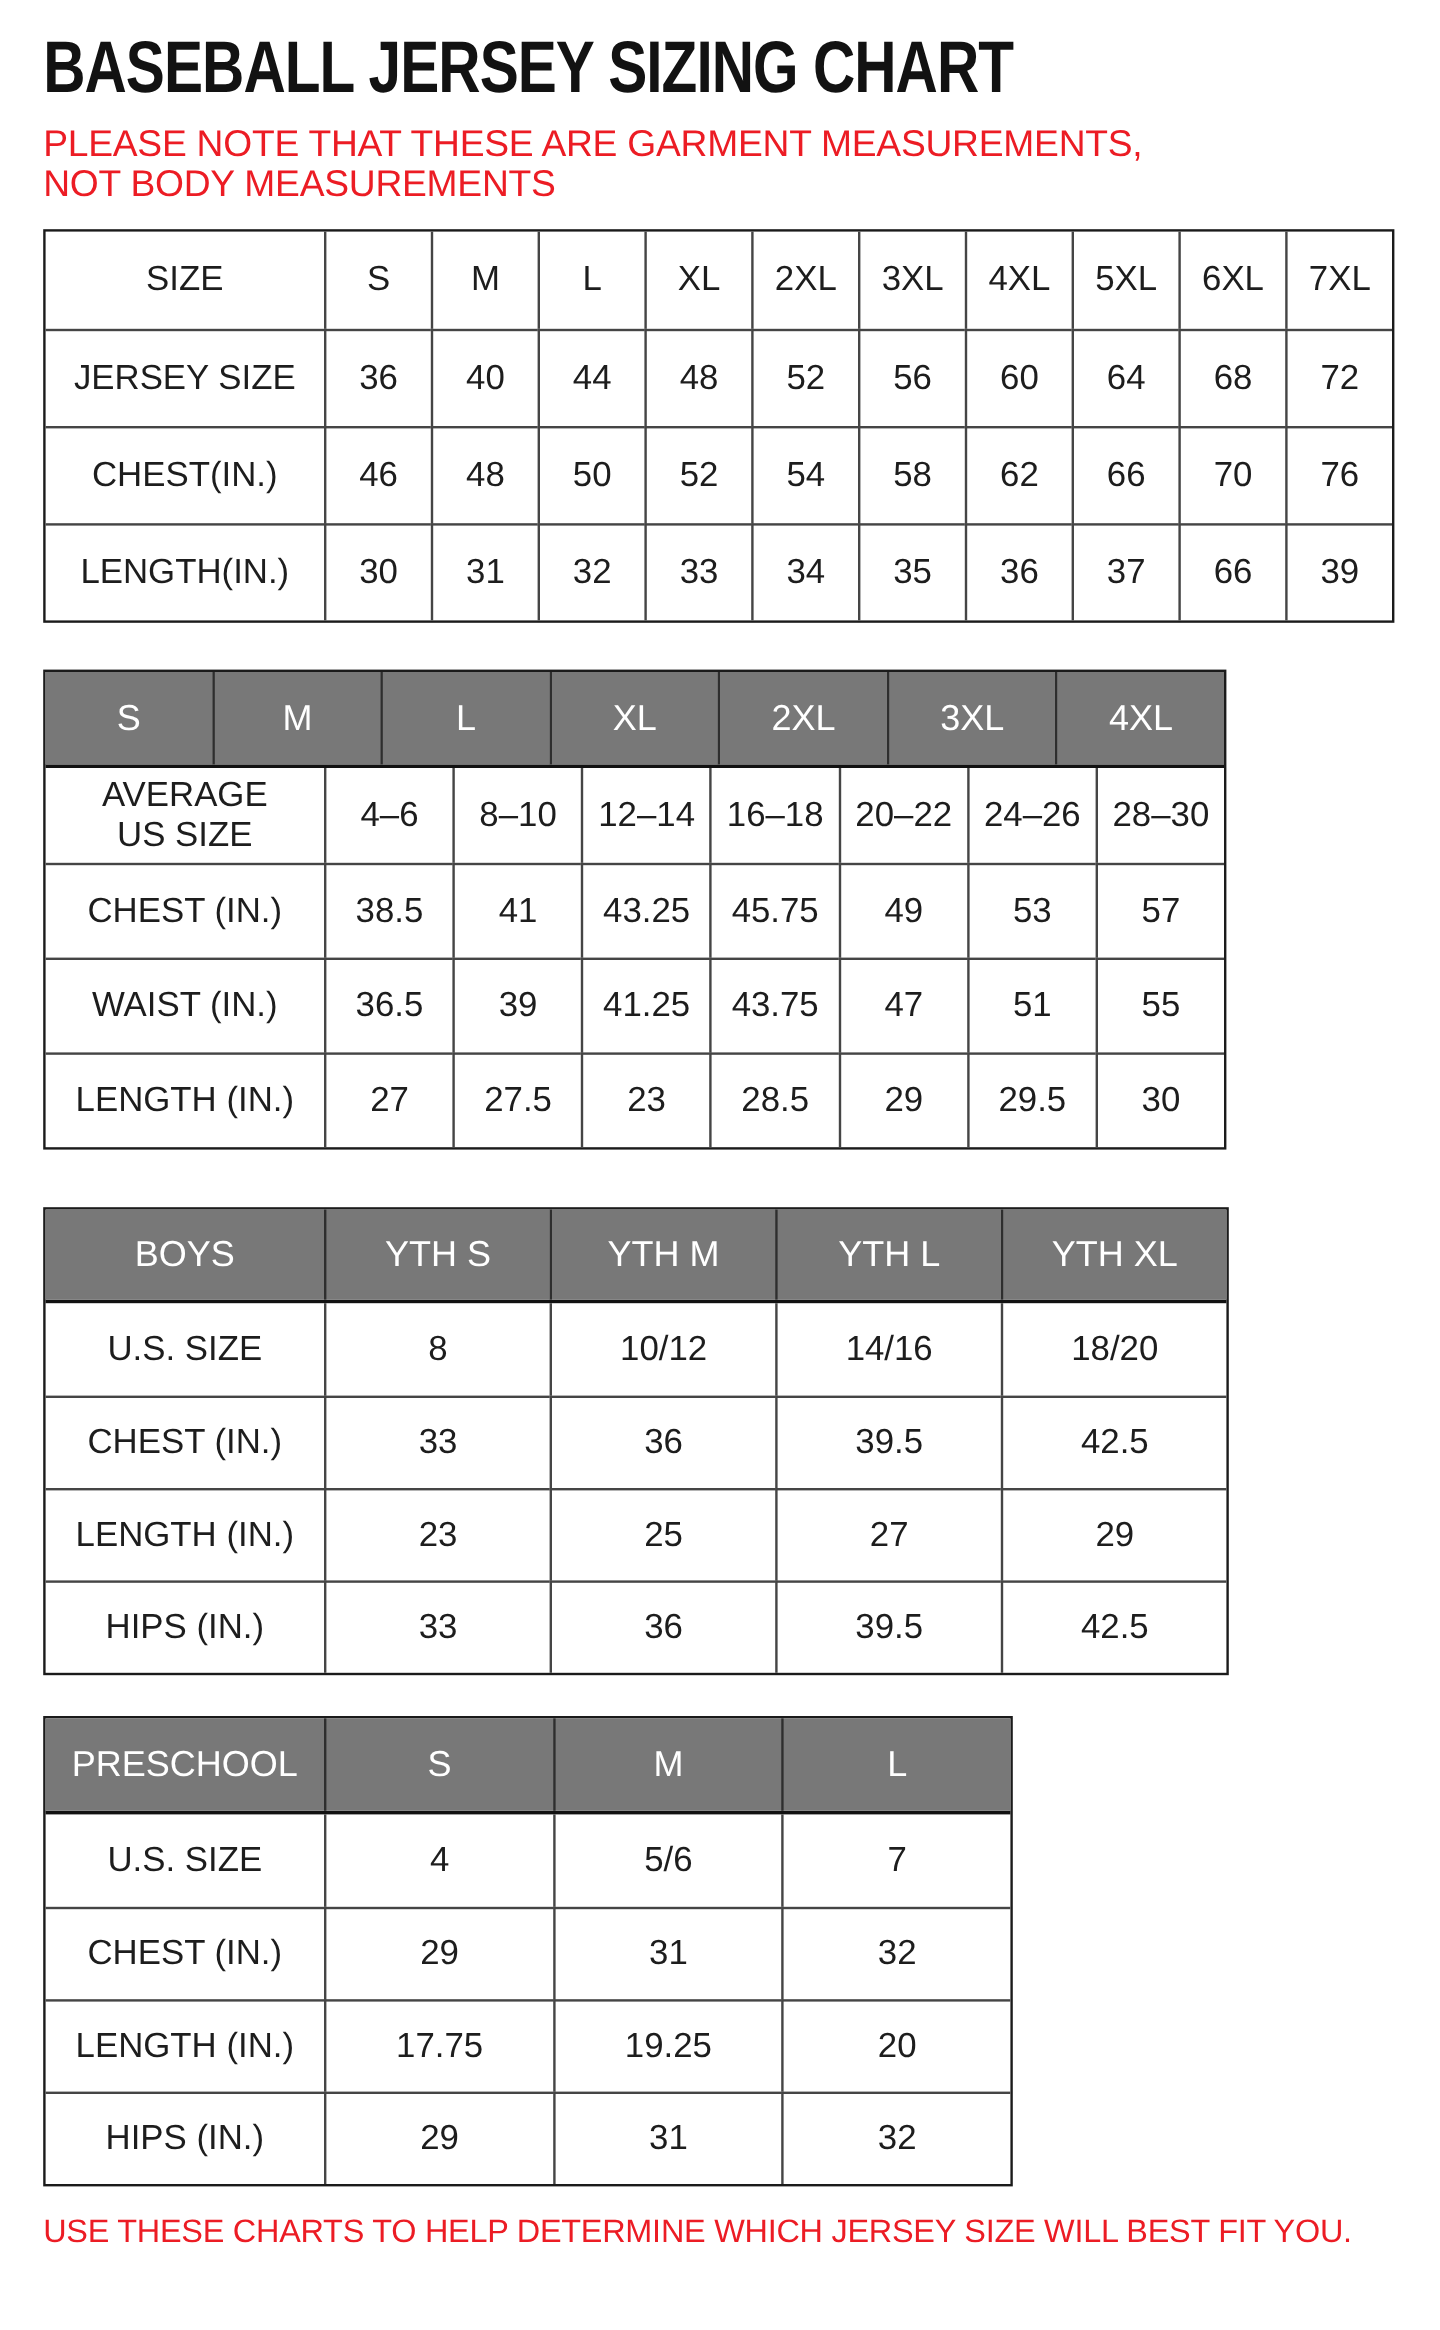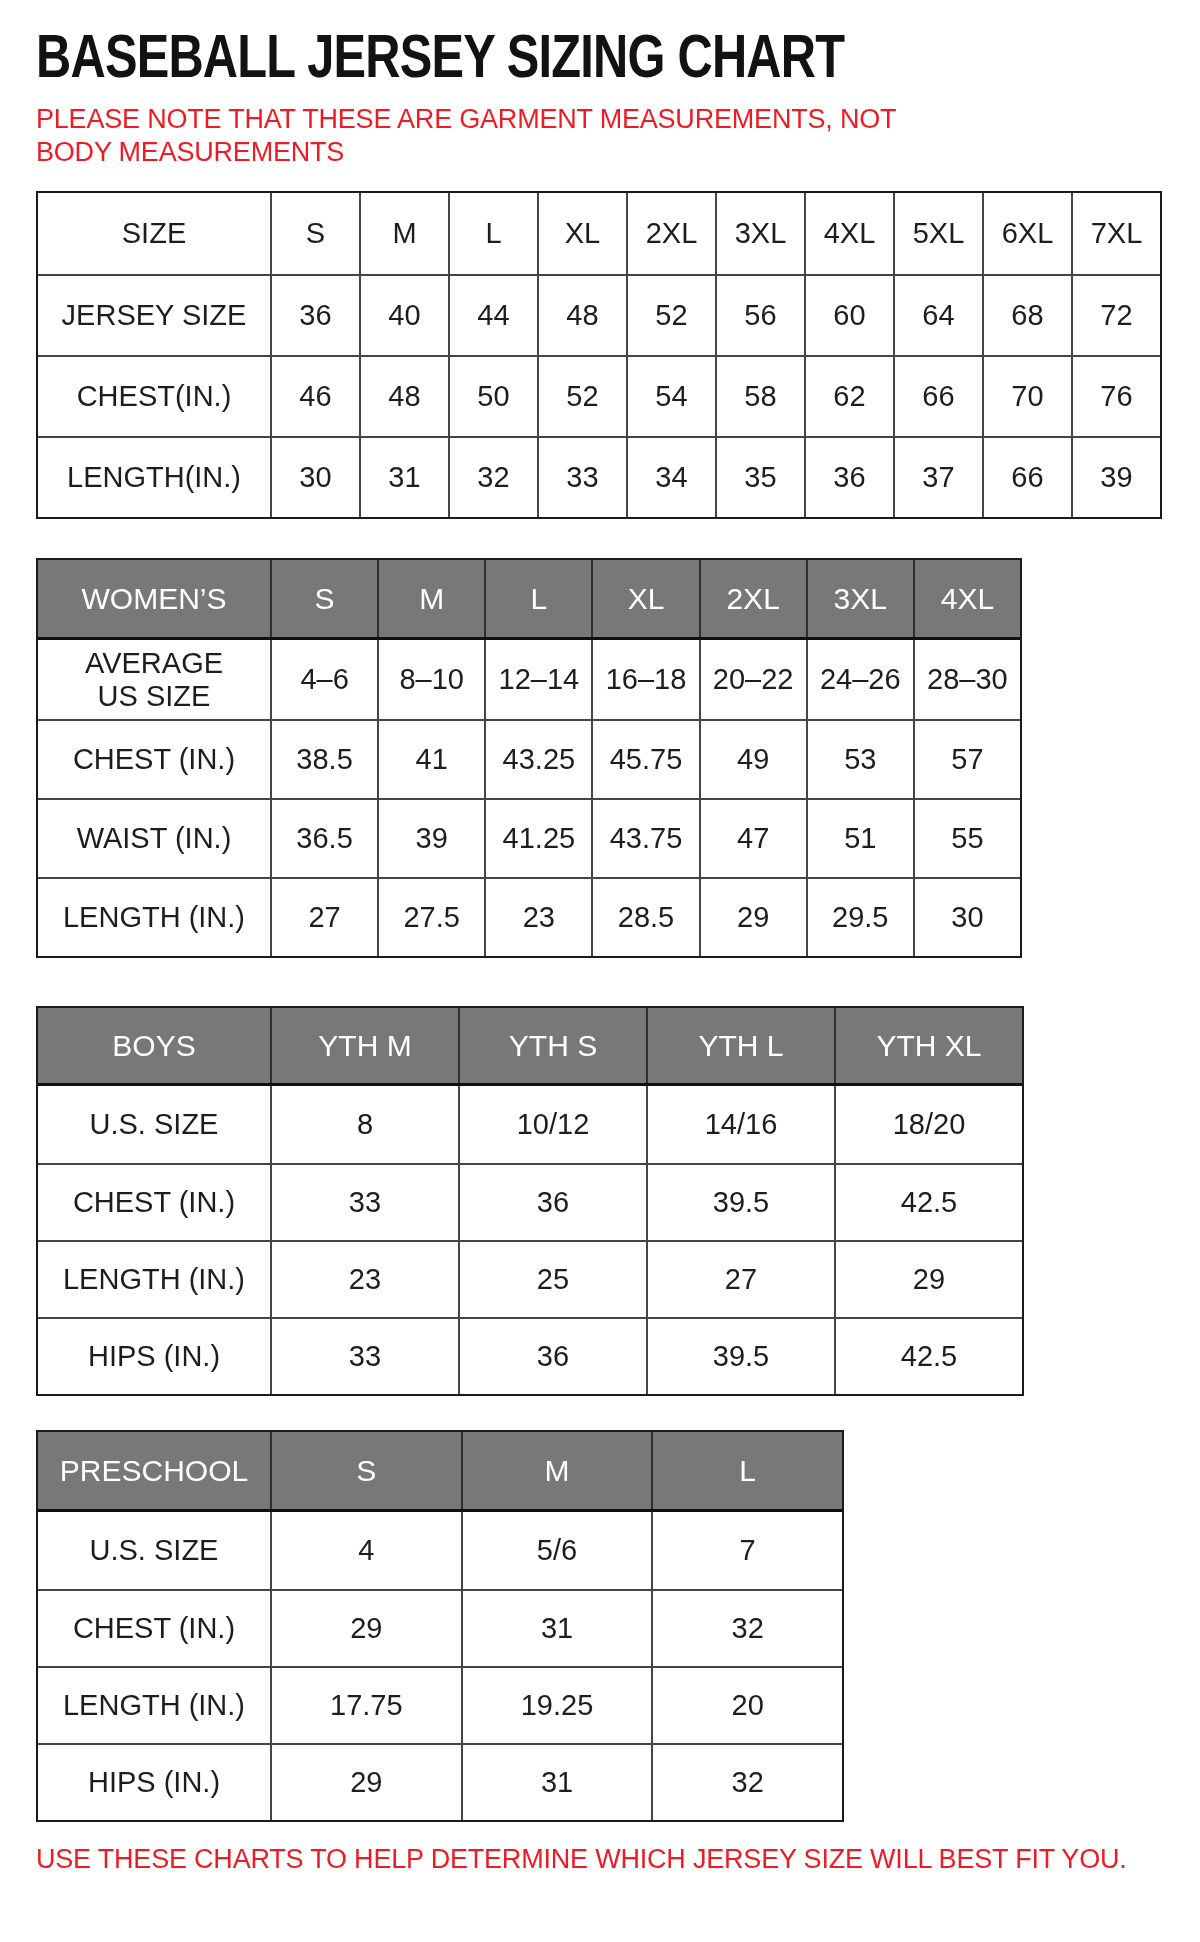--- a/index.html
+++ b/index.html
@@ -3,21 +3,21 @@
 <meta charset="utf-8">
 <style>
   html,body{margin:0;padding:0;background:#ffffff;}
   body{width:1200px;height:1942px;overflow:hidden;font-family:"Liberation Sans",sans-serif;color:#1d1d1d;}
   .page{padding:26px 36px 0 36px;box-sizing:border-box;}
 
   h1.title{margin:0;height:62px;line-height:60px;white-space:nowrap;}
   h1.title span{display:inline-block;transform:scaleX(0.8);transform-origin:0 50%;
     font-size:61px;font-weight:bold;letter-spacing:-1px;color:#121212;}
 
-  .note{margin:15px 0 0 0;max-width:935px;font-size:27px;line-height:33px;
+  .note{margin:15px 0 0 0;max-width:935px;font-size:31px;line-height:33px;
     letter-spacing:-0.2px;color:var(--red,#ec1c24);}
 
   .tbl{box-sizing:border-box;border:2px solid #1b1b1b;background:#fff;}
   #table-mens{width:1126px;margin-top:22px;--ban-h:82px;--row-h:81px;}
   #table-womens{width:986px;margin-top:39px;--head-h:77px;--row-h:79px;}
   #table-boys{width:988px;margin-top:48px;--head-h:75px;--row-h:77px;}
   #table-preschool{width:808px;margin-top:34px;--head-h:77px;--row-h:77px;}
 
   .banner{height:var(--ban-h);display:flex;align-items:center;justify-content:center;
     background:var(--gray,#787878);color:#fdfdfd;font-size:36px;letter-spacing:2px;
@@ -94,21 +94,20 @@
           <div class="cell val">34</div>
           <div class="cell val">35</div>
           <div class="cell val">36</div>
           <div class="cell val">37</div>
           <div class="cell val">66</div>
           <div class="cell val">39</div>
         </div>
       </div>
       <div class="tbl" id="table-womens">
         <div class="row head-row">
-          <div class="cell label">WOMEN’S</div>
           <div class="cell val">S</div>
           <div class="cell val">M</div>
           <div class="cell val">L</div>
           <div class="cell val">XL</div>
           <div class="cell val">2XL</div>
           <div class="cell val">3XL</div>
           <div class="cell val">4XL</div>
         </div>
         <div class="row">
           <div class="cell label">AVERAGE
@@ -148,22 +147,22 @@
           <div class="cell val">23</div>
           <div class="cell val">28.5</div>
           <div class="cell val">29</div>
           <div class="cell val">29.5</div>
           <div class="cell val">30</div>
         </div>
       </div>
       <div class="tbl" id="table-boys">
         <div class="row head-row">
           <div class="cell label">BOYS</div>
+          <div class="cell val">YTH S</div>
           <div class="cell val">YTH M</div>
-          <div class="cell val">YTH S</div>
           <div class="cell val">YTH L</div>
           <div class="cell val">YTH XL</div>
         </div>
         <div class="row">
           <div class="cell label">U.S. SIZE</div>
           <div class="cell val">8</div>
           <div class="cell val">10/12</div>
           <div class="cell val">14/16</div>
           <div class="cell val">18/20</div>
         </div>

